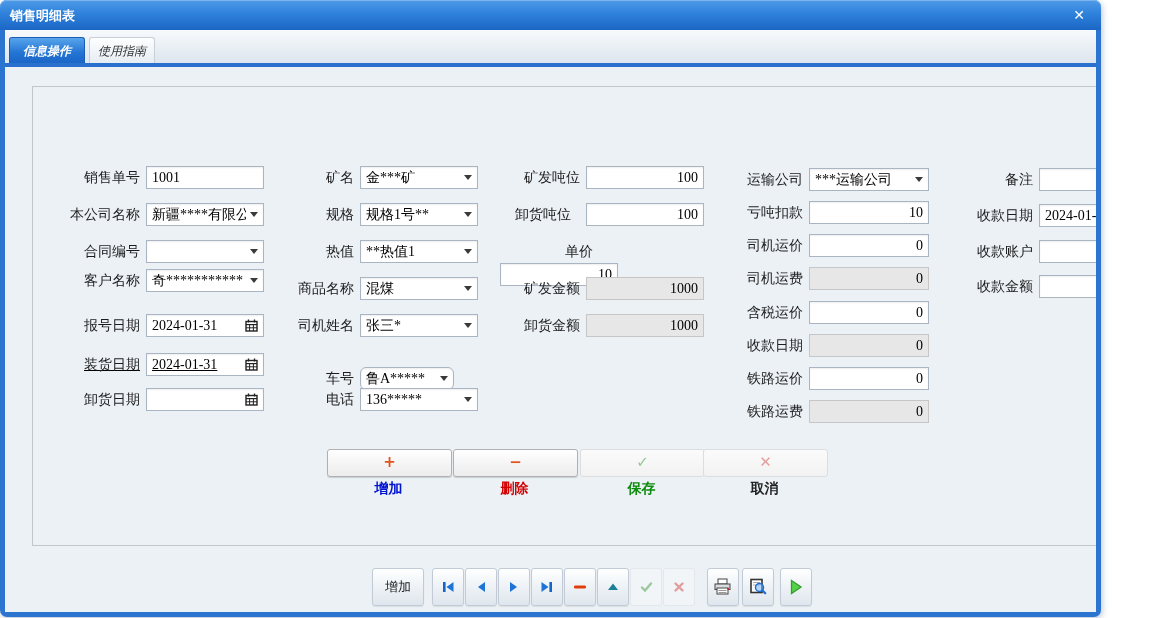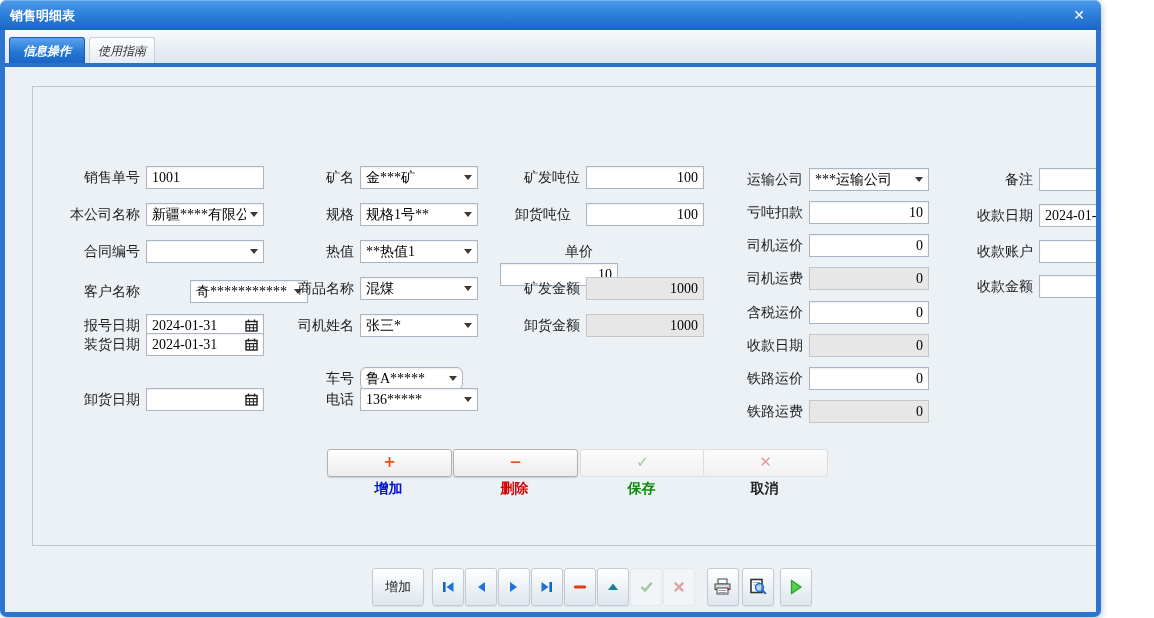--- a/index.html
+++ b/index.html
@@ -102,42 +102,42 @@
             <span class="dd-arrow"></span>
           </div>
         </div>
         <div class="field-row" style="left: 35px; top: 210px;">
           <span class="f-label" style="width: 100px;">合同编号</span>
           <div class="f-ctrl select" style="width: 118px;">
             <span class="f-val"></span>
             <span class="dd-arrow"></span>
           </div>
         </div>
-        <div class="field-row" style="left: 35px; top: 250px; gap: 44px;">
+        <div class="field-row" style="left: 35px; top: 239px;">
           <span class="f-label" style="width: 100px;">客户名称</span>
           <div class="f-ctrl select" style="width: 118px;">
             <span class="f-val">奇***********</span>
             <span class="dd-arrow"></span>
           </div>
         </div>
         <div class="field-row" style="left: 35px; top: 284px;">
           <span class="f-label" style="width: 100px;">报号日期</span>
           <div class="f-ctrl date" style="width: 118px;">
             <span class="f-val">2024-01-31</span>
             <span class="cal">
               <svg width="13" height="13" viewBox="0 0 13 13">
                 <rect x="1" y="2.5" width="11" height="9.5" fill="none" stroke="#222" stroke-width="1.4"></rect>
                 <path d="M1 5.6h11" stroke="#222" stroke-width="1.2"></path>
                 <path d="M4.6 5.6V12M8.4 5.6V12M1 8.8h11" stroke="#222"></path>
                 <path d="M3.5 0.5v3M9.5 0.5v3" stroke="#222" stroke-width="1.4"></path>
               </svg>
             </span>
           </div>
         </div>
-        <div class="field-row" style="left: 35px; top: 303px;">
+        <div class="field-row" style="left: 35px; top: 323px; text-decoration: underline;">
           <span class="f-label" style="width: 100px;">装货日期</span>
           <div class="f-ctrl date" style="width: 118px;">
             <span class="f-val">2024-01-31</span>
             <span class="cal">
               <svg width="13" height="13" viewBox="0 0 13 13">
                 <rect x="1" y="2.5" width="11" height="9.5" fill="none" stroke="#222" stroke-width="1.4"></rect>
                 <path d="M1 5.6h11" stroke="#222" stroke-width="1.2"></path>
                 <path d="M4.6 5.6V12M8.4 5.6V12M1 8.8h11" stroke="#222"></path>
                 <path d="M3.5 0.5v3M9.5 0.5v3" stroke="#222" stroke-width="1.4"></path>
               </svg>
@@ -188,21 +188,21 @@
         </div>
         <div class="field-row" style="left: 291px; top: 284px;">
           <span class="f-label" style="width: 58px;">司机姓名</span>
           <div class="f-ctrl select" style="width: 118px;">
             <span class="f-val">张三*</span>
             <span class="dd-arrow"></span>
           </div>
         </div>
         <div class="field-row" style="left: 291px; top: 337px;">
           <span class="f-label" style="width: 58px;">车号</span>
-          <div class="f-ctrl select" style="width: 103px; border-radius: 6px;">
+          <div class="f-ctrl select" style="width: 94px; border-radius: 6px;">
             <span class="f-val">鲁A*****</span>
             <span class="dd-arrow"></span>
           </div>
         </div>
         <div class="field-row" style="left: 291px; top: 358px;">
           <span class="f-label" style="width: 58px;">电话</span>
           <div class="f-ctrl select" style="width: 118px;">
             <span class="f-val">136*****</span>
             <span class="dd-arrow"></span>
           </div>

